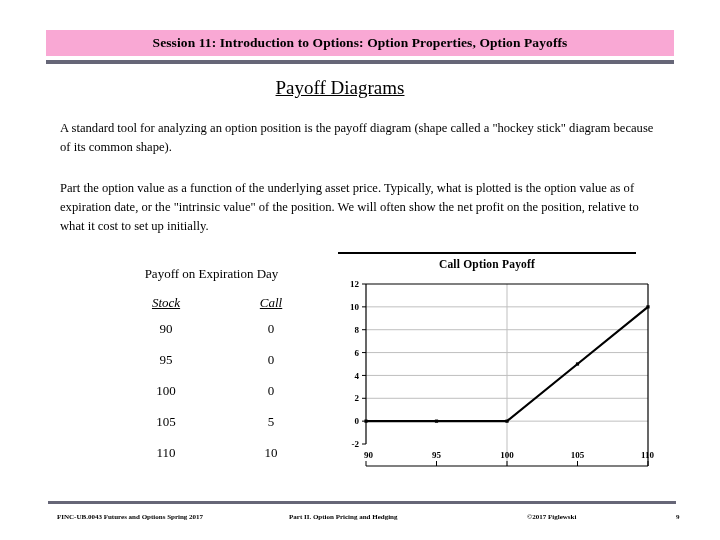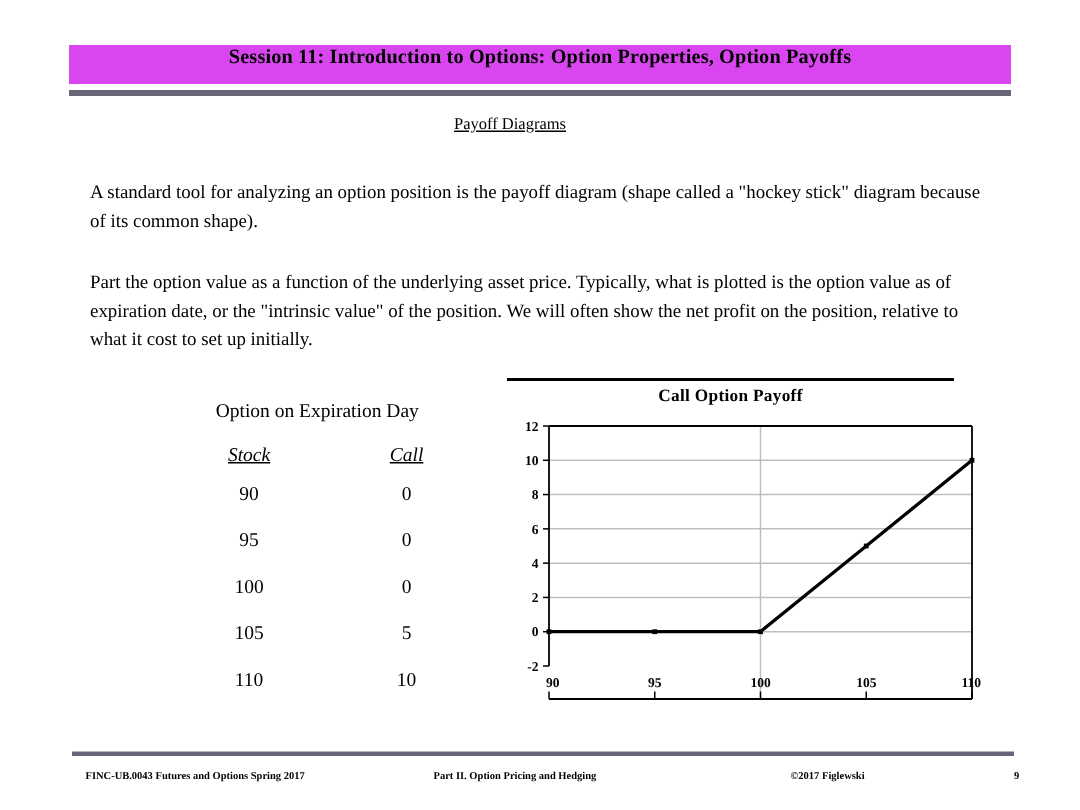--- a/index.html
+++ b/index.html
@@ -16,23 +16,23 @@
     color: #000000;
   }
 
   
   #slide-header {
     position: absolute;
     left: 46px;
     top: 30px;
     width: 628px;
     height: 26px;
-    background: #d946ef;
+    background: #f9a8d4;
     display: flex;
-    align-items: flex-start;
+    align-items: center;
     justify-content: center;
   }
   #slide-header-text {
     font-family: "Liberation Serif", serif;
     font-size: 13.5px;
     font-weight: bold;
     color: #000000;
     letter-spacing: 0.1px;
     white-space: nowrap;
   }
@@ -45,21 +45,21 @@
     background: #666677;
   }
 
   
   #page-title {
     position: absolute;
     left: 0;
     top: 77px;
     width: 680px;
     text-align: center;
-    font-size: 11px;
+    font-size: 19px;
     font-weight: normal;
     text-decoration: underline;
   }
 
   
   .body-para {
     position: absolute;
     font-size: 12.6px;
     line-height: 19px;
     color: #000000;
@@ -170,21 +170,21 @@
   <span id="slide-header-text">Session 11:  Introduction to Options: Option Properties, Option Payoffs</span>
 </div>
 <div id="header-rule"></div>
 
 <div id="page-title">Payoff Diagrams</div>
 
 <div class="body-para" id="para-1">A standard tool for analyzing an option position is the payoff diagram (shape called a "hockey stick" diagram because of its common shape).</div>
 <div class="body-para" id="para-2">Part the option value as a function of the underlying asset price.  Typically, what is plotted is the option value as of expiration date, or the "intrinsic value" of the position.  We will often show the net profit on the position, relative to what it cost to set up initially.</div>
 
 <div id="values-table-wrap">
-  <div id="values-caption">Option on Expiration Day</div>
+  <div id="values-caption">Payoff on Expiration Day</div>
   <table id="values-table">
     <thead>
       <tr>
         <th><span>Stock</span></th>
         <th><span>Call</span></th>
       </tr>
     </thead>
     <tbody>
       <tr>
         <td>90</td>

